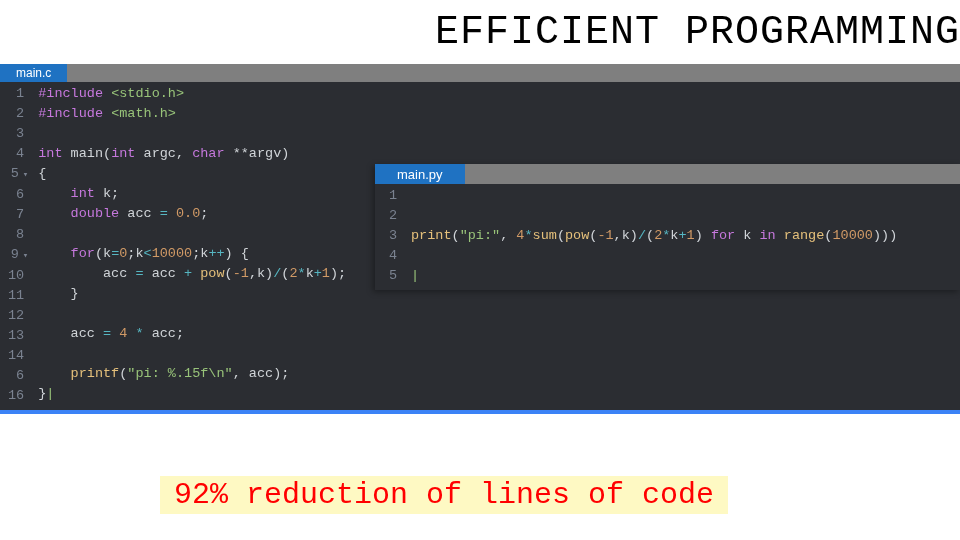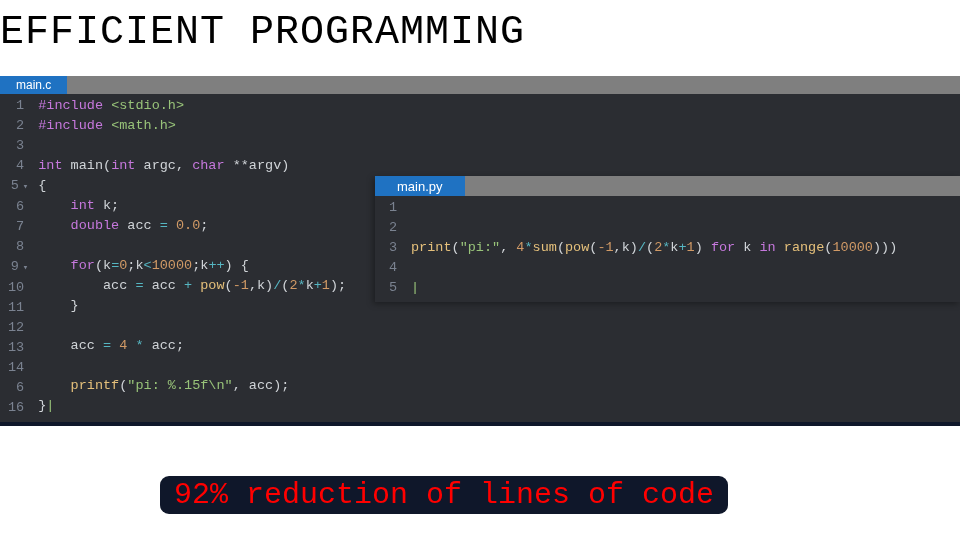--- a/index.html
+++ b/index.html
@@ -5,33 +5,32 @@
   * { margin: 0; padding: 0; box-sizing: border-box; }
   body {
     width: 960px;
     height: 540px;
     background: #fff;
     font-family: "Courier New", Courier, monospace;
     overflow: hidden;
     position: relative;
   }
   .title {
-    text-align: left;
+    text-align: right;
     font-size: 40px;
     font-weight: normal;
     letter-spacing: 1px;
     padding: 10px 0 8px 0;
     line-height: 1.15;
   }
   .editors {
     position: relative;
     width: 100%;
     height: 350px;
-    background: #0f172a;
-    margin-top: 12px;
+    background: #3b82f6;
   }
   .tabbar {
     display: flex;
     height: 18px;
     background: #7f7f7f;
     align-items: stretch;
     font-family: Arial, Helvetica, sans-serif;
   }
   .tab {
     background: #1f72c2;
@@ -90,25 +89,24 @@
     box-shadow: -2px 2px 6px rgba(0,0,0,.35);
   }
   .py-panel .tabbar { height: 20px; }
   .py-panel .tab { padding: 0 22px; font-size:13px;text-align:center;}
   .py-panel .gutter { min-width: 30px; }
 
   .highlight-bar {
     position: absolute;
     left: 160px;
     bottom: 26px;
-    background: #0f172a;
+    background: #fef9c3;
     color: #ff0000;
     font-size: 30px;
     padding: 2px 14px;
-    border-radius: 9px;
   }
 </style>
 </head>
 <body>
 
 <div class="title">
   <span>EFFICIENT PROGRAMMING</span><br>
 </div>
 
 <div class="editors">

